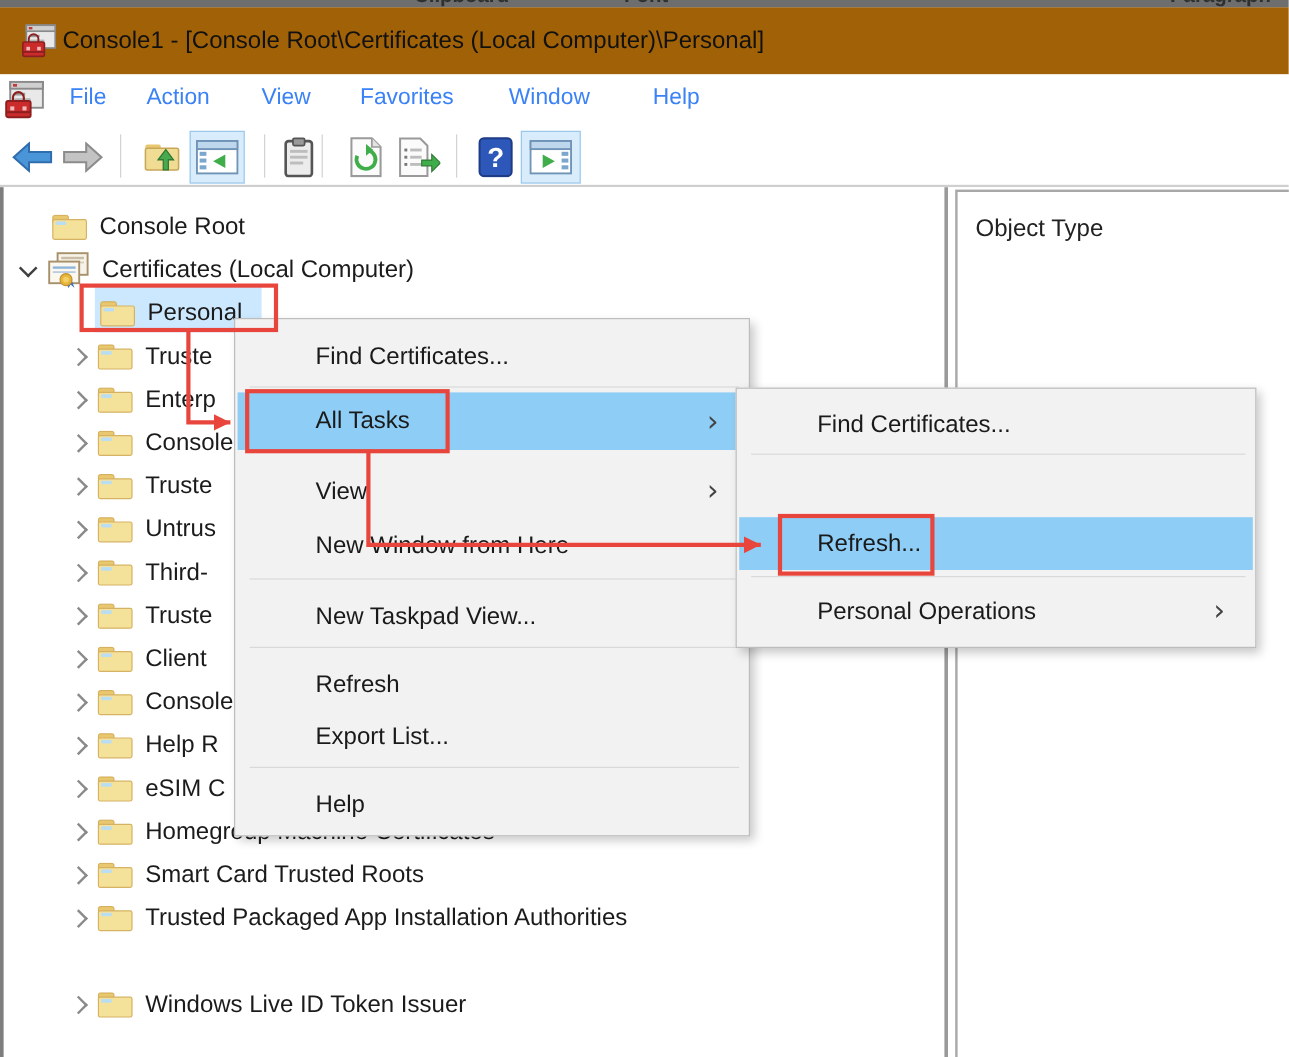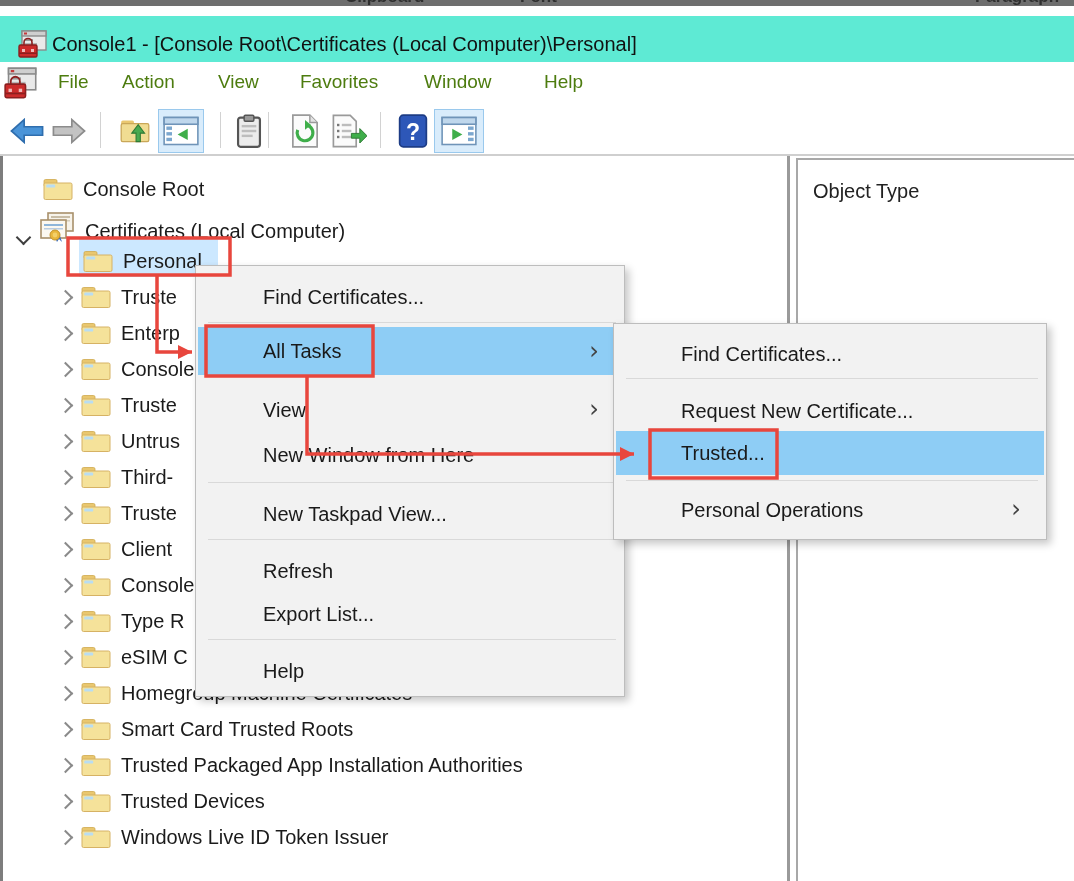--- a/index.html
+++ b/index.html
@@ -5,43 +5,43 @@
   html,body{margin:0;padding:0;}
   body{
     width:1074px;height:881px;position:relative;overflow:hidden;
     background:#ffffff;font-family:"Liberation Sans",sans-serif;color:#1b1b1b;
     -webkit-font-smoothing:antialiased;
   }
   
   .ribbon-strip{position:absolute;top:0;left:0;right:0;height:6px;background:#6e6e6e;overflow:hidden;z-index:3;}
   .ribbon-strip span{position:absolute;top:-13px;font-size:17px;font-weight:bold;color:#2f2f2f;}
   
-  .titlebar{position:absolute;top:16px;left:0;right:0;height:56px;background:#5eead4;}
+  .titlebar{position:absolute;top:6px;left:0;right:0;height:56px;background:#a16207;}
   .titlebar .app-icon{position:absolute;left:18px;top:13px;}
   .titlebar .title{position:absolute;left:52px;top:17px;font-size:20px;color:#111;white-space:nowrap;}
   
   .menubar{position:absolute;top:62px;left:0;right:0;height:44px;background:#fff;}
   .menubar .app-icon{position:absolute;left:4px;top:4px;}
-  .mi{position:absolute;top:9px;font-size:19px;color:#4d7c0f;cursor:default;text-align:center;}
+  .mi{position:absolute;top:9px;font-size:19px;color:#3b82f6;cursor:default;text-align:center;}
   
   .toolbar{position:absolute;top:106px;left:0;right:0;height:48px;background:#fff;border-bottom:2px solid #cfcfcf;}
   .tbtn{position:absolute;top:3px;width:40px;height:42px;display:flex;align-items:center;justify-content:center;background:transparent;border:1px solid transparent;}
   .tbtn.active{background:#d9ecfb;border:1px solid #9ac9ed;}
   .tsep{position:absolute;top:6px;width:1px;height:36px;background:#d2d2d2;}
   
   .main{position:absolute;top:156px;left:0;right:0;bottom:0;background:#fff;}
   .win-left-border{position:absolute;top:156px;left:0;width:3px;bottom:0;background:#7d7d7d;}
   .pane-divider{position:absolute;top:156px;left:787px;width:3px;bottom:0;background:#9a9a9a;}
   .right-pane{position:absolute;top:158px;left:796px;width:284px;height:730px;background:#fff;border:2px solid #a8a8a8;}
   .right-pane .col-header{position:absolute;left:15px;top:20px;font-size:20px;color:#222;}
   
   .tree-row{position:absolute;height:36px;display:flex;align-items:center;white-space:nowrap;cursor:default;}
   .tree-row .tlabel{font-size:20px;color:#1b1b1b;}
   .lvl0{left:14px;padding-left:29px;}
-  .lvl1{left:16px;align-items:flex-end;}
+  .lvl1{left:16px;}
   .lvl2{left:58px;}
   .chev{display:inline-block;width:9px;height:9px;margin:0 10px 0 2px;flex:0 0 auto;}
   .chev-r{border-top:2px solid #8a8a8a;border-right:2px solid #8a8a8a;transform:rotate(45deg);}
   .chev-d{border-top:2px solid #3f3f3f;border-right:2px solid #3f3f3f;transform:rotate(135deg);margin-top:-4px;}
   .chev-none{border:none;}
   .tree-ico{margin-right:10px;flex:0 0 auto;}
   .sel-pill{display:flex;align-items:center;background:#cce8ff;height:32px;padding:8px 16px 0 4px;}
   .sel-pill .tree-ico{margin-right:10px;}
   
   .menu{position:absolute;background:#f2f2f2;border:1px solid #bdbdbd;box-shadow:4px 4px 8px rgba(0,0,0,0.22);z-index:10;}
@@ -280,21 +280,21 @@
     <svg class="tree-ico" width="30" height="24">
         <use href="#sym-folder"></use>
       </svg>
     <span class="tlabel">Console</span>
   </div>
   <div class="tree-row lvl2" style="top:447px">
     <span class="chev chev-r"></span>
     <svg class="tree-ico" width="30" height="24">
         <use href="#sym-folder"></use>
       </svg>
-    <span class="tlabel">Type R</span>
+    <span class="tlabel">Help R</span>
   </div>
   <div class="tree-row lvl2" style="top:483px">
     <span class="chev chev-r"></span>
     <svg class="tree-ico" width="30" height="24">
         <use href="#sym-folder"></use>
       </svg>
     <span class="tlabel">eSIM C</span>
   </div>
   <div class="tree-row lvl2" style="top:519px">
     <span class="chev chev-r"></span>
@@ -309,27 +309,20 @@
         <use href="#sym-folder"></use>
       </svg>
     <span class="tlabel">Smart Card Trusted Roots</span>
   </div>
   <div class="tree-row lvl2" style="top:591px">
     <span class="chev chev-r"></span>
     <svg class="tree-ico" width="30" height="24">
         <use href="#sym-folder"></use>
       </svg>
     <span class="tlabel">Trusted Packaged App Installation Authorities</span>
-  </div>
-  <div class="tree-row lvl2" style="top:627px">
-    <span class="chev chev-r"></span>
-    <svg class="tree-ico" width="30" height="24">
-        <use href="#sym-folder"></use>
-      </svg>
-    <span class="tlabel">Trusted Devices</span>
   </div>
   <div class="tree-row lvl2" style="top:663px">
     <span class="chev chev-r"></span>
     <svg class="tree-ico" width="30" height="24">
         <use href="#sym-folder"></use>
       </svg>
     <span class="tlabel">Windows Live ID Token Issuer</span>
   </div>
 </div>
 
@@ -357,22 +350,21 @@
   <div class="menu-sep" style="top:273px"></div>
   <div class="menu-item" style="top:283px">Refresh</div>
   <div class="menu-item" style="top:326px">Export List...</div>
   <div class="menu-sep" style="top:373px"></div>
   <div class="menu-item" style="top:383px">Help</div>
 </div>
 
 <div class="menu" style="left:613px;top:323px;width:432px;height:215px;z-index:11">
   <div class="menu-item" style="top:8px">Find Certificates...</div>
   <div class="menu-sep" style="top:54px"></div>
-  <div class="menu-item" style="top:65px">Request New Certificate...</div>
-  <div class="menu-item hl" style="top:107px">Trusted...</div>
+  <div class="menu-item hl" style="top:107px">Refresh...</div>
   <div class="menu-sep" style="top:156px"></div>
   <div class="menu-item" style="top:164px">
     <span>Personal Operations</span>
     <span class="mi-arrow"></span>
   </div>
 </div>
 
 <svg class="anno">
   <defs>
     <marker id="ah" markerUnits="userSpaceOnUse" markerWidth="16" markerHeight="14" refX="14" refY="7" orient="auto">

